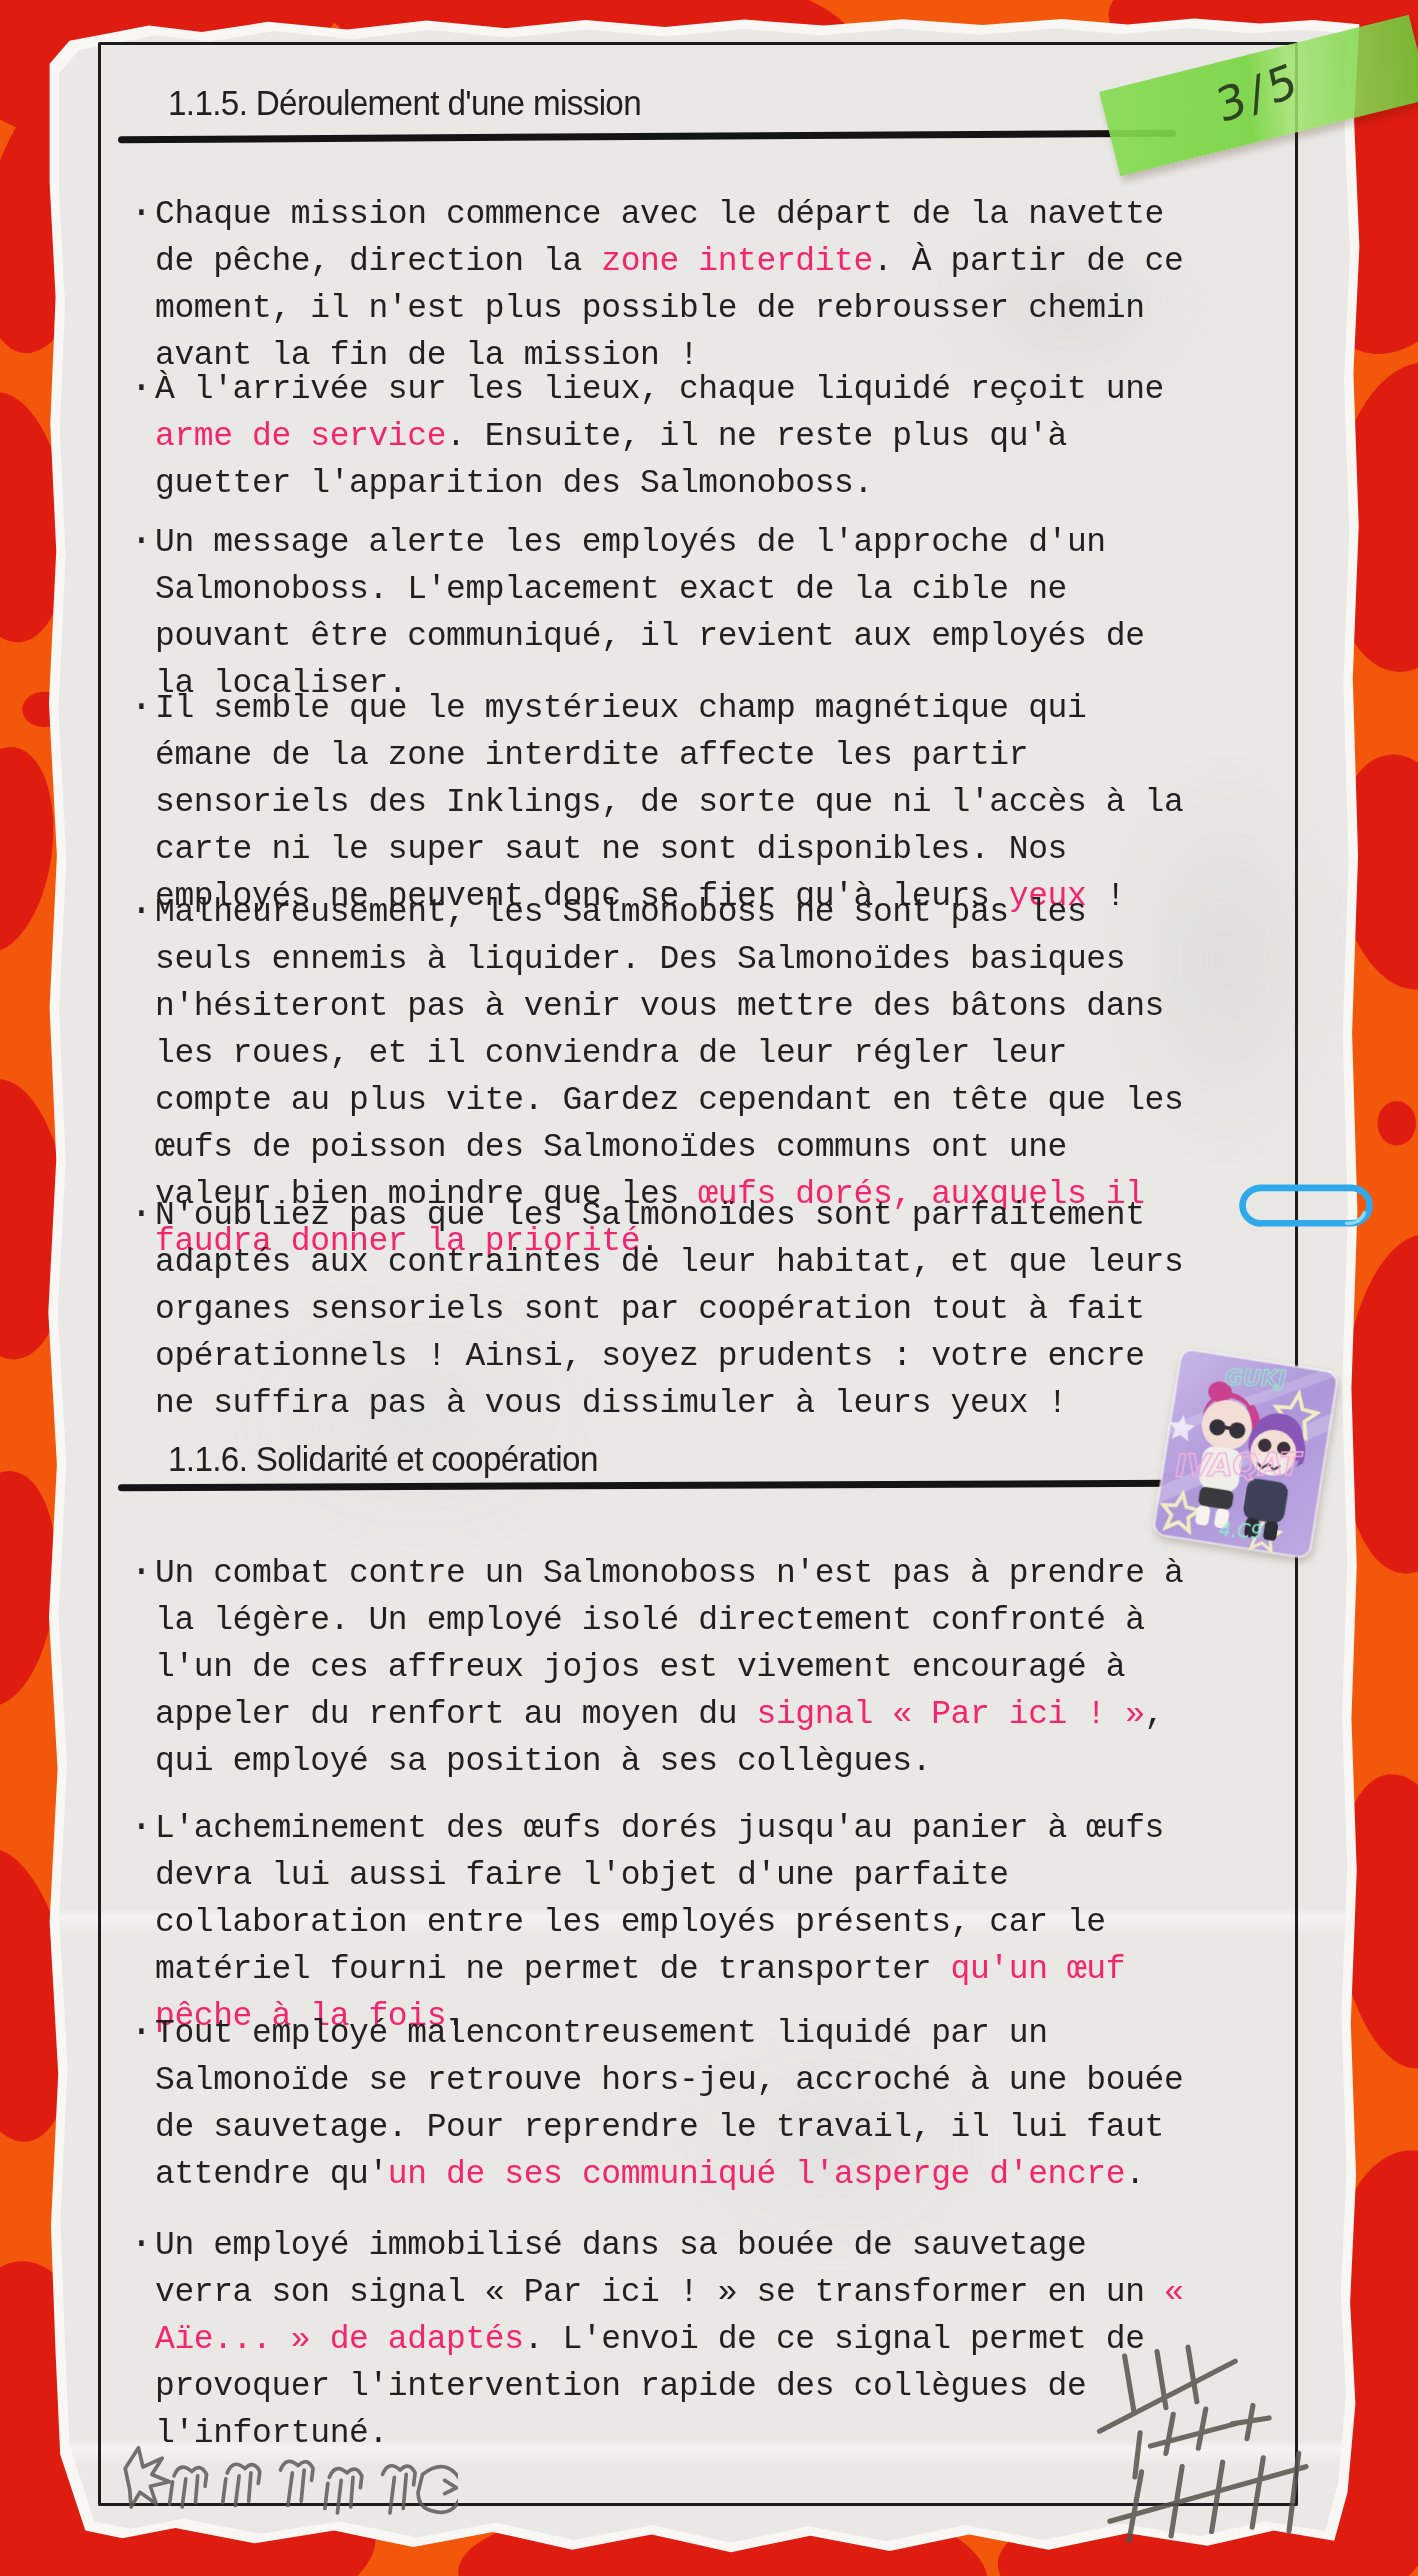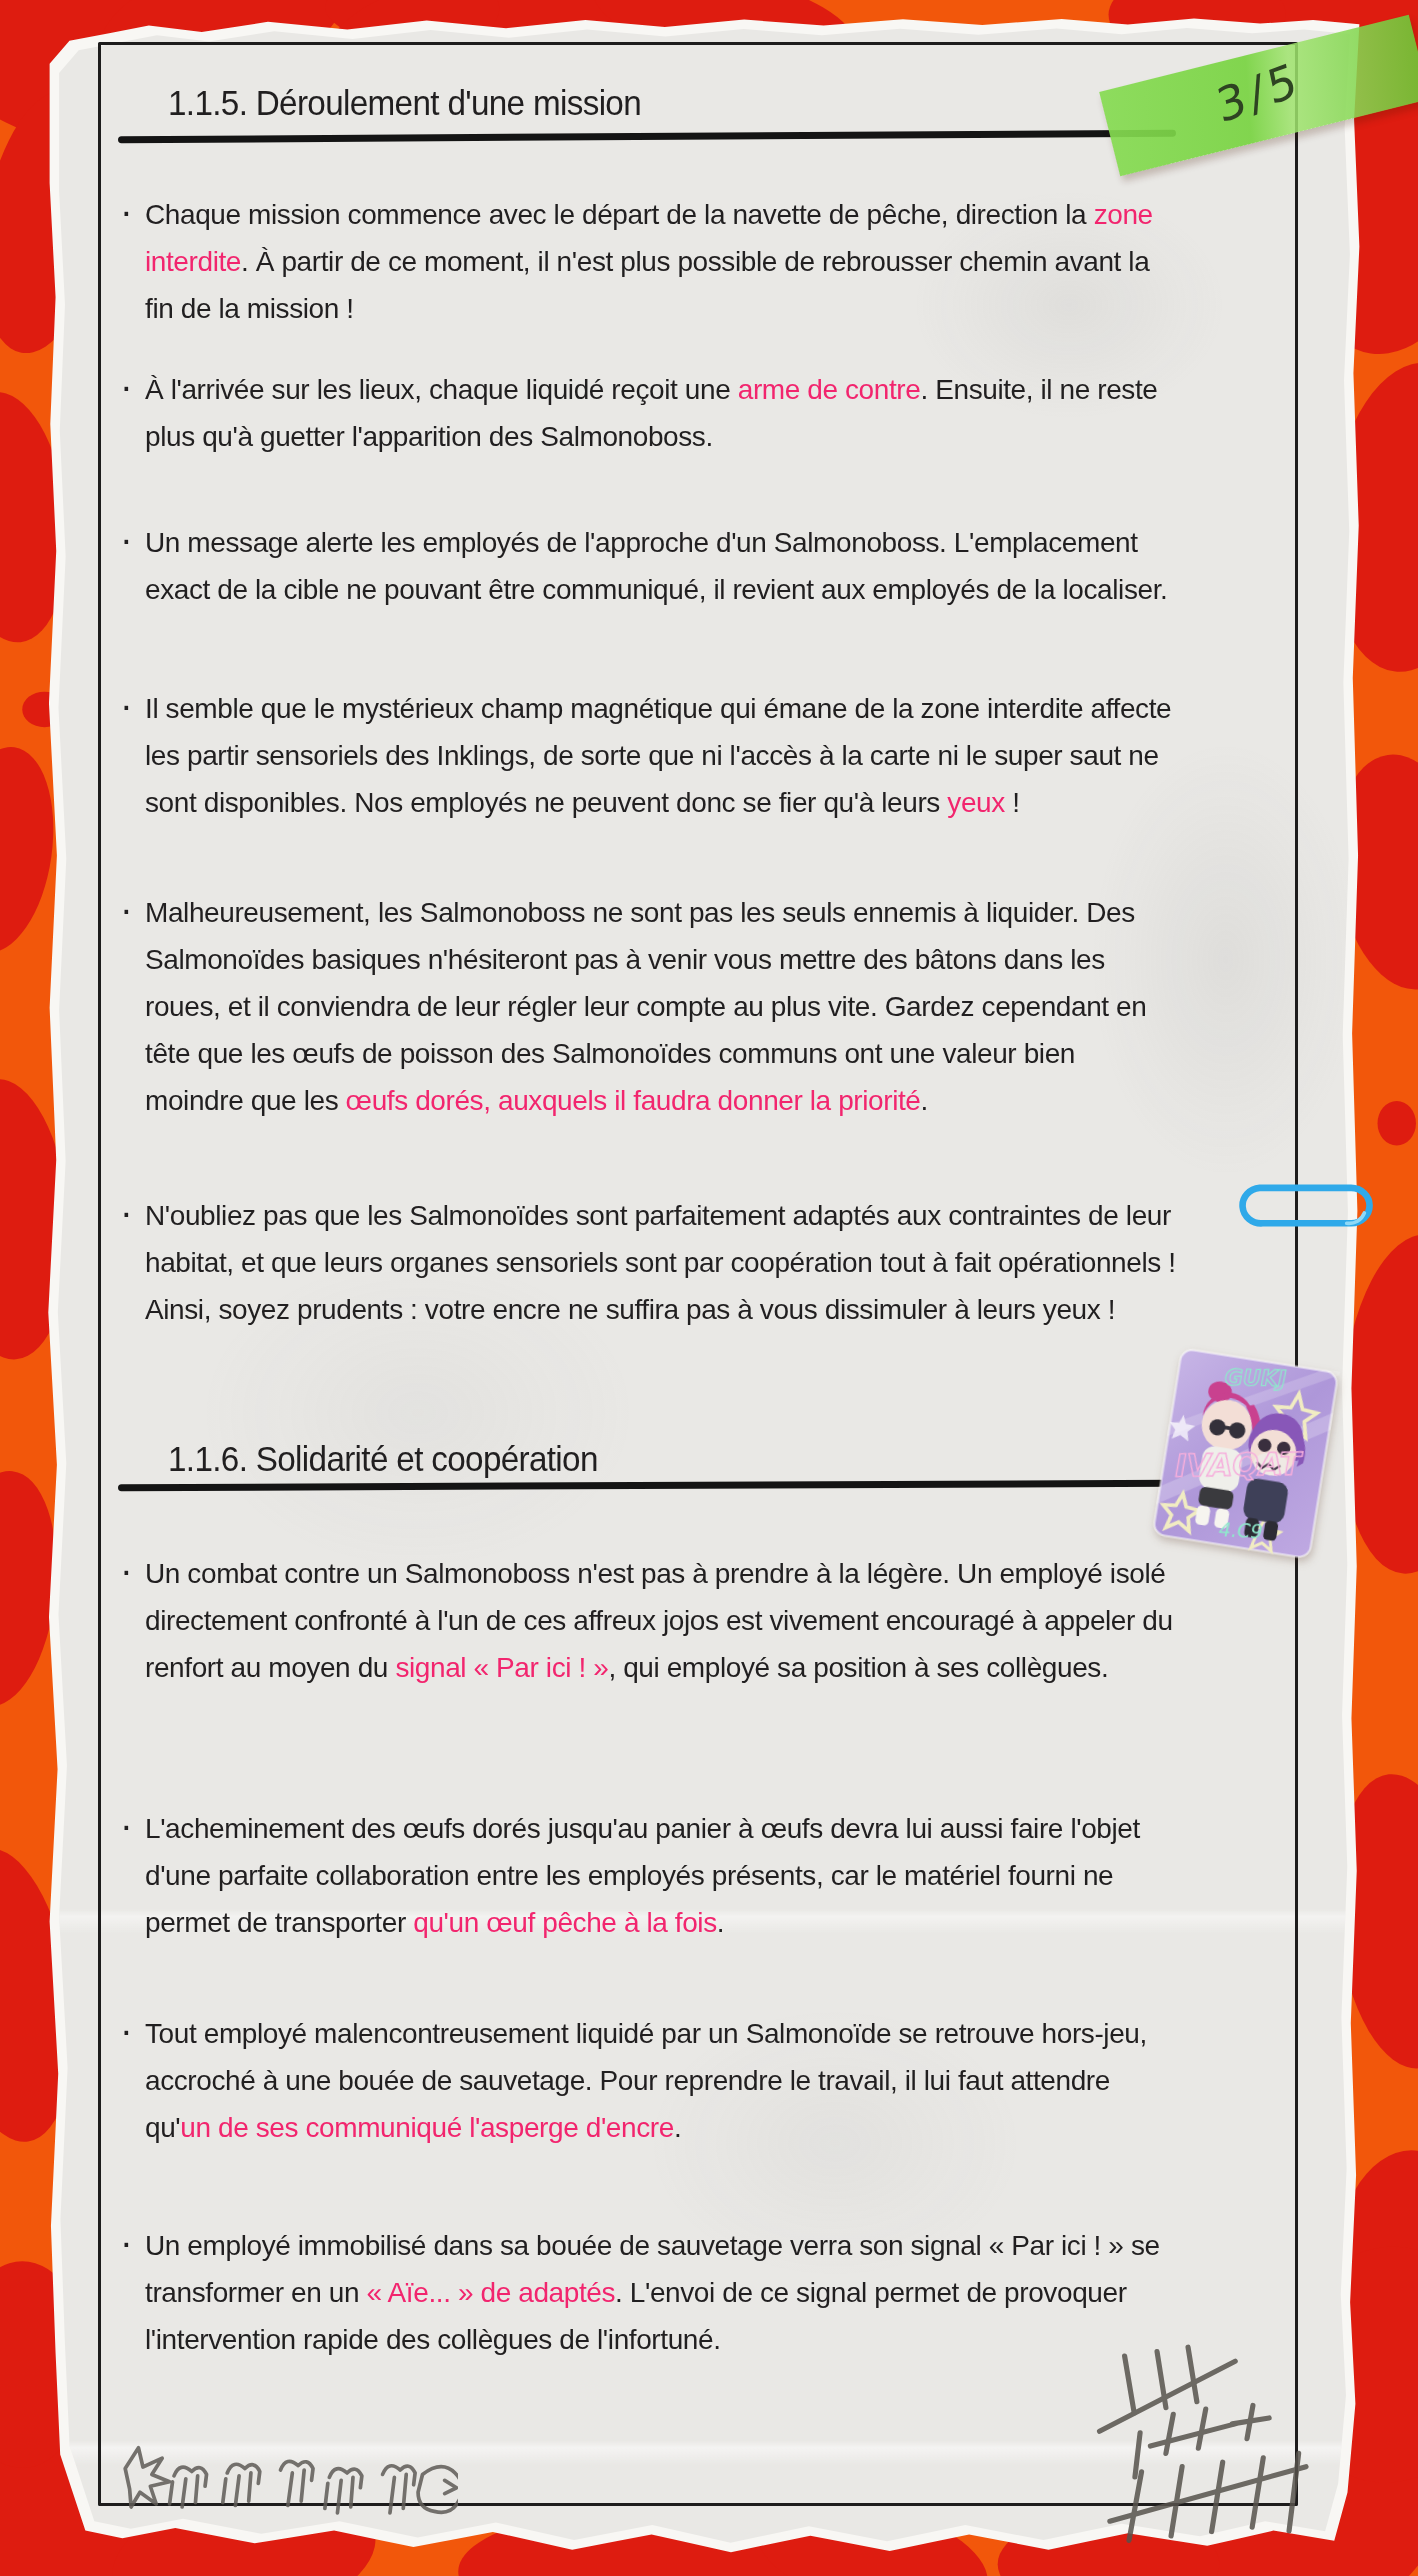--- a/index.html
+++ b/index.html
@@ -37,22 +37,22 @@
     position:absolute;left:168px;z-index:6;margin:0;
     font-size:35px;font-weight:400;letter-spacing:-0.7px;color:#211F20;
     transform:scaleX(.95);transform-origin:left center;white-space:nowrap;
   }
   .rule{
     position:absolute;left:118px;width:1058px;height:6.7px;background:#141414;
     border-radius:3.7px;z-index:6;
   }
   .content{position:absolute;left:143px;top:0;width:1031px;z-index:6;}
   .bullet{
-    position:absolute;left:2px;width:1031px;margin:0;
-    font-size:28px;line-height:47px;letter-spacing:-0.4px;color:#211F20;
+    position:absolute;left:12px;width:1031px;margin:0;
+    font-size:33px;line-height:47px;letter-spacing:-0.4px;color:#211F20;font-family:Liberation Mono, monospace;
   }
   .bullet::before{
     content:"\00B7";position:absolute;left:-25px;top:-2.2px;
     font-size:38px;color:#211F20;
   }
   .hl{color:#F2256E;}
 
   .sticky-note{
     position:absolute;left:1105px;top:52px;width:319px;height:87px;z-index:9;
     transform:rotate(-14deg);
@@ -117,21 +117,21 @@
 
 <div class="frame"></div>
 
 <h2 class="heading" style="top:83px;">1.1.5. Déroulement d'une mission</h2>
 <div class="rule" style="top:133px;transform:rotate(-0.35deg);"></div>
 <h2 class="heading" style="top:1439px;">1.1.6. Solidarité et coopération</h2>
 <div class="rule" style="top:1482px;transform:rotate(-0.25deg);"></div>
 
 <div class="content">
   <p class="bullet" style="top:191px"><span>Chaque mission commence avec le départ de la navette de pêche, direction la </span><span class="hl">zone interdite</span><span>. À partir de ce moment, il n'est plus possible de rebrousser chemin avant la fin de la mission !</span></p>
-  <p class="bullet" style="top:366px"><span>À l'arrivée sur les lieux, chaque liquidé reçoit une </span><span class="hl">arme de contre</span><span>. Ensuite, il ne reste plus qu'à guetter l'apparition des Salmonoboss.</span></p>
+  <p class="bullet" style="top:366px"><span>À l'arrivée sur les lieux, chaque liquidé reçoit une </span><span class="hl">arme de service</span><span>. Ensuite, il ne reste plus qu'à guetter l'apparition des Salmonoboss.</span></p>
   <p class="bullet" style="top:519px"><span>Un message alerte les employés de l'approche d'un Salmonoboss. L'emplacement exact de la cible ne pouvant être communiqué, il revient aux employés de la localiser.</span></p>
   <p class="bullet" style="top:685px"><span>Il semble que le mystérieux champ magnétique qui émane de la zone interdite affecte les partir sensoriels des Inklings, de sorte que ni l'accès à la carte ni le super saut ne sont disponibles. Nos employés ne peuvent donc se fier qu'à leurs </span><span class="hl">yeux</span><span> !</span></p>
   <p class="bullet" style="top:889px"><span>Malheureusement, les Salmonoboss ne sont pas les seuls ennemis à liquider. Des Salmonoïdes basiques n'hésiteront pas à venir vous mettre des bâtons dans les roues, et il conviendra de leur régler leur compte au plus vite. Gardez cependant en tête que les œufs de poisson des Salmonoïdes communs ont une valeur bien moindre que les </span><span class="hl">œufs dorés, auxquels il faudra donner la priorité</span><span>.</span></p>
   <p class="bullet" style="top:1192px"><span>N'oubliez pas que les Salmonoïdes sont parfaitement adaptés aux contraintes de leur habitat, et que leurs organes sensoriels sont par coopération tout à fait opérationnels ! Ainsi, soyez prudents : votre encre ne suffira pas à vous dissimuler à leurs yeux !</span></p>
 
   <p class="bullet" style="top:1550px"><span>Un combat contre un Salmonoboss n'est pas à prendre à la légère. Un employé isolé directement confronté à l'un de ces affreux jojos est vivement encouragé à appeler du renfort au moyen du </span><span class="hl">signal « Par ici ! »</span><span>, qui employé sa position à ses collègues.</span></p>
   <p class="bullet" style="top:1805px"><span>L'acheminement des œufs dorés jusqu'au panier à œufs devra lui aussi faire l'objet d'une parfaite collaboration entre les employés présents, car le matériel fourni ne permet de transporter </span><span class="hl">qu'un œuf pêche à la fois</span><span>.</span></p>
   <p class="bullet" style="top:2010px"><span>Tout employé malencontreusement liquidé par un Salmonoïde se retrouve hors-jeu, accroché à une bouée de sauvetage. Pour reprendre le travail, il lui faut attendre qu'</span><span class="hl">un de ses communiqué l'asperge d'encre</span><span>.</span></p>
   <p class="bullet" style="top:2222px"><span>Un employé immobilisé dans sa bouée de sauvetage verra son signal « Par ici ! » se transformer en un </span><span class="hl">« Aïe... » de adaptés</span><span>. L'envoi de ce signal permet de provoquer l'intervention rapide des collègues de l'infortuné.</span></p>
 </div>

